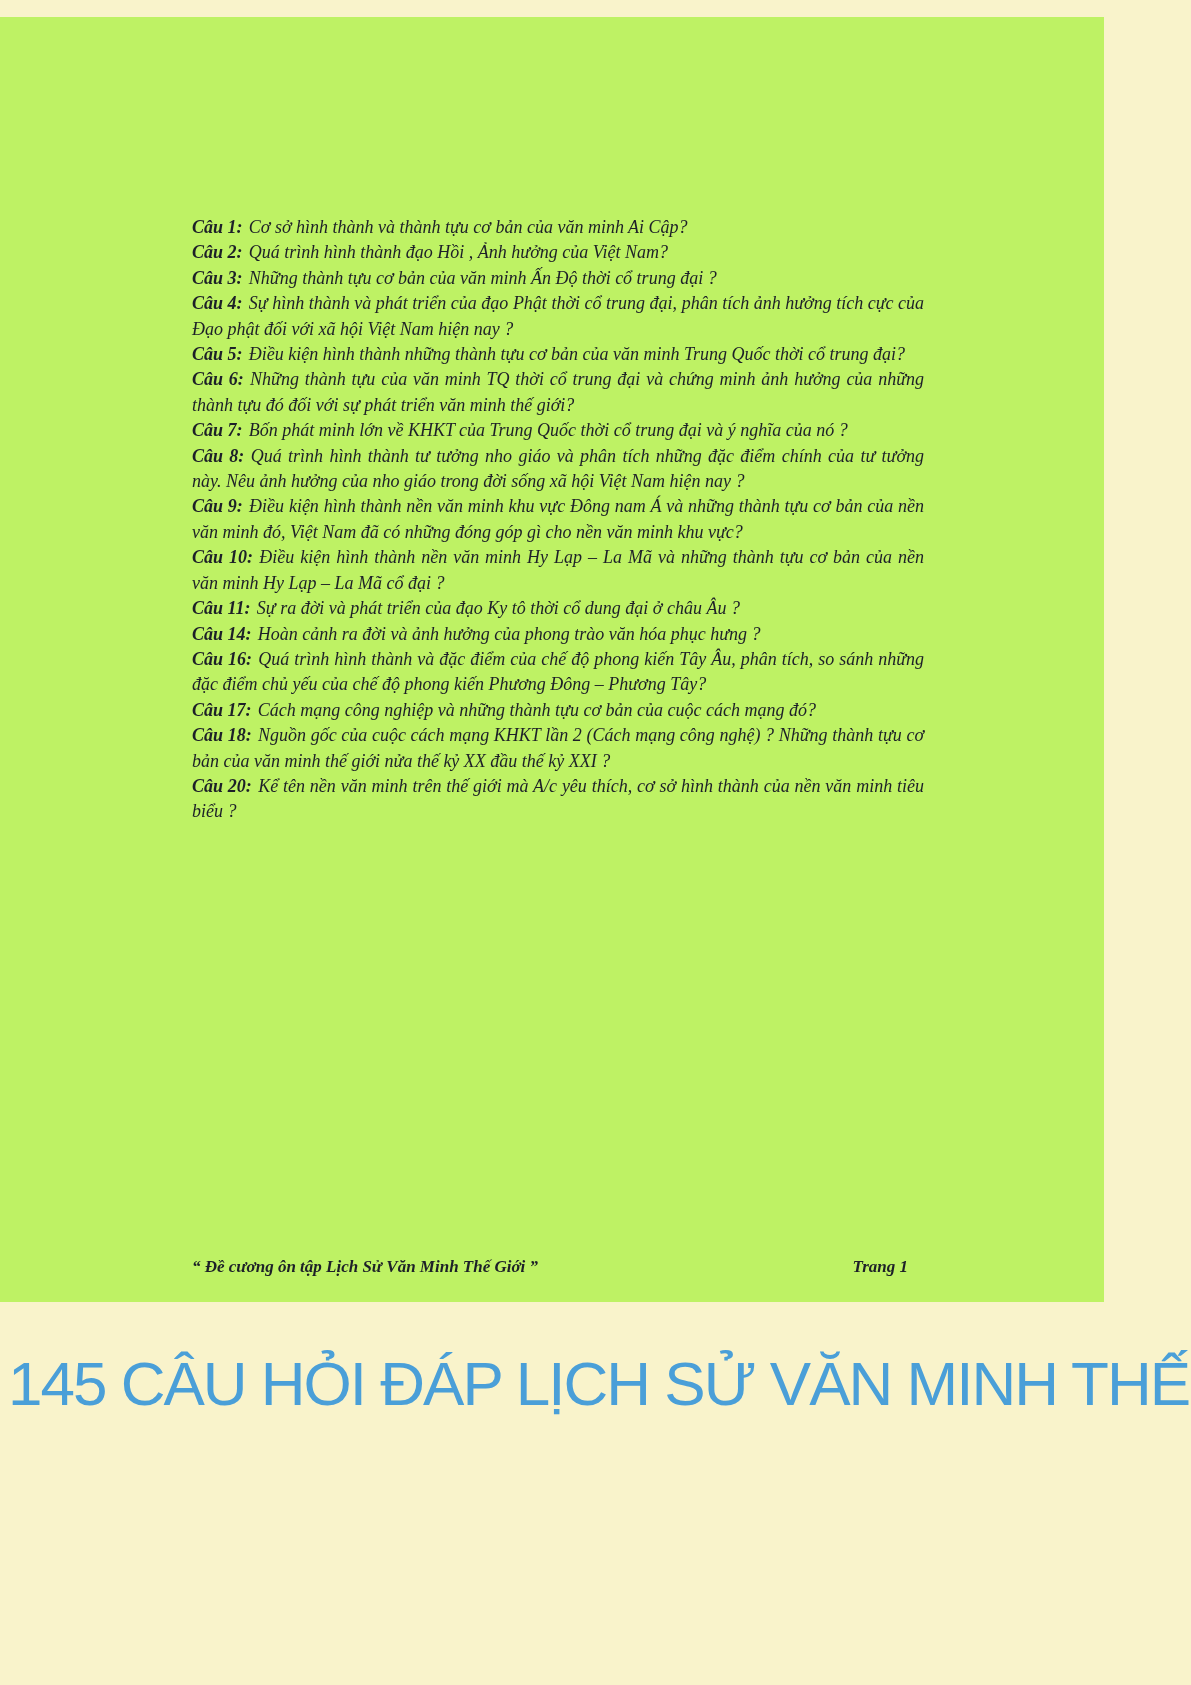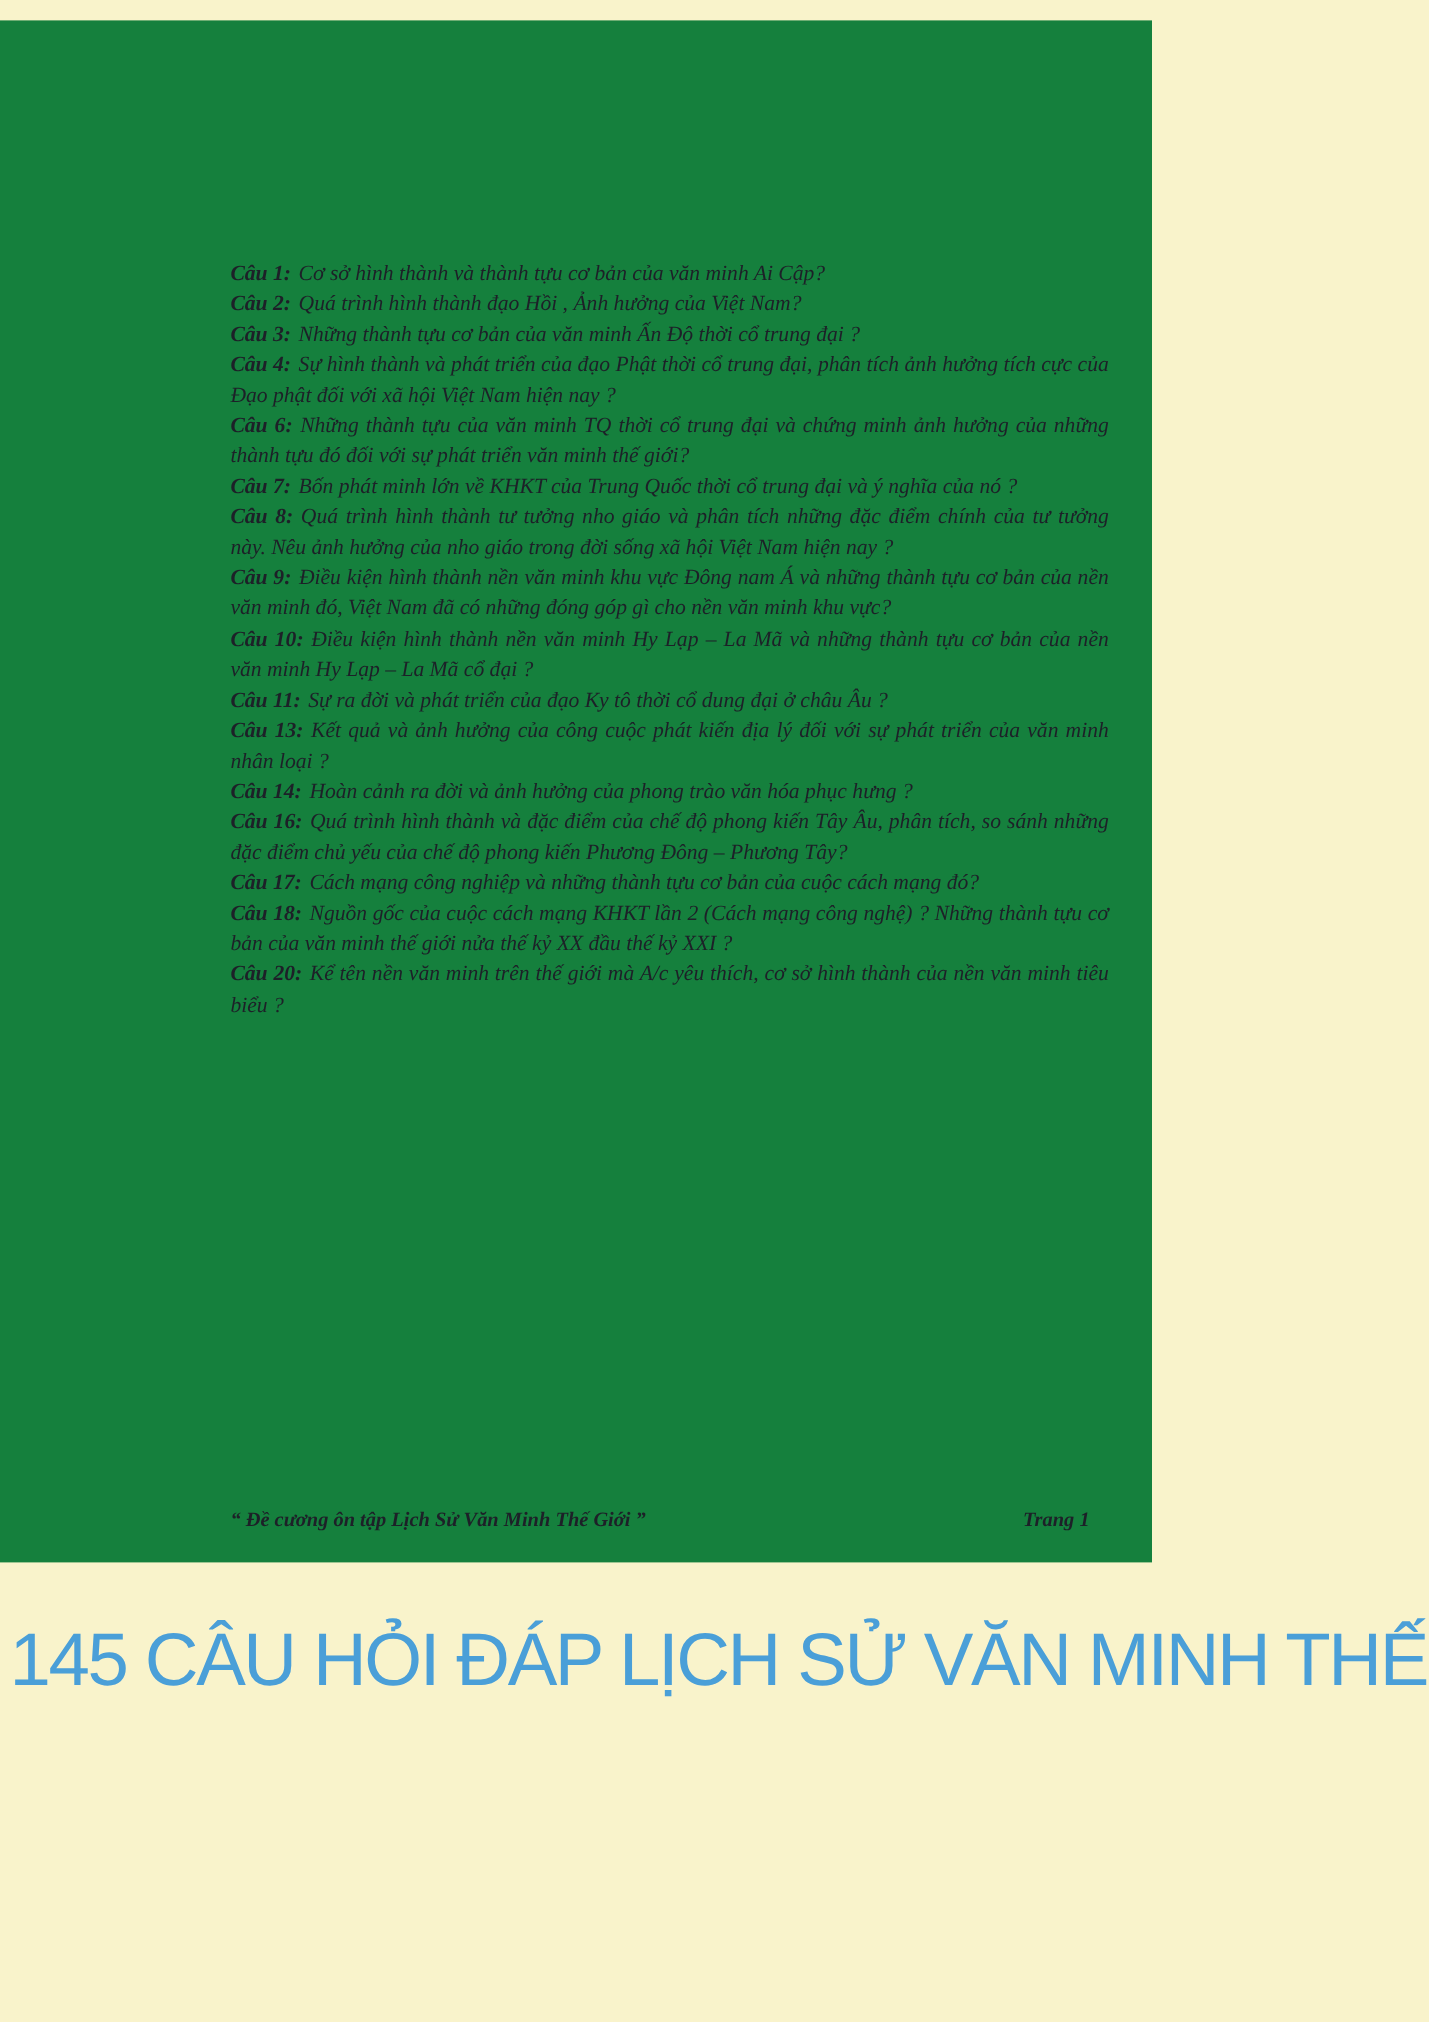--- a/index.html
+++ b/index.html
@@ -11,23 +11,23 @@
     height: 1685px;
     position: relative;
     overflow: hidden;
     background: #f9f3cb;
     font-family: "Liberation Serif", serif;
   }
   .paper {
     position: absolute;
     left: 0;
     top: 17px;
-    width: 960px;
+    width: 1104px;
     height: 1285px;
-    background: #15803d;
+    background: #bef264;
   }
   .content {
     position: absolute;
     left: 192px;
     top: 198px;
     width: 732px;
     color: #1d2028;
     font-style: italic;
     font-size: 18px;
     line-height: 25.4px;
@@ -73,27 +73,27 @@
 </head>
 <body>
 
 <div class="paper">
 
   <div class="content">
     <p class="q"><b class="q-label">Câu 1:</b><span>Cơ sở hình thành và thành tựu cơ bản của văn minh Ai Cập?</span></p>
     <p class="q"><b class="q-label">Câu 2:</b><span>Quá trình hình thành đạo Hồi , Ảnh hưởng của Việt Nam?</span></p>
     <p class="q"><b class="q-label">Câu 3:</b><span>Những thành tựu cơ bản của văn minh Ấn Độ thời cổ trung đại ?</span></p>
     <p class="q"><b class="q-label">Câu 4:</b><span>Sự hình thành và phát triển của đạo Phật thời cổ trung đại, phân tích ảnh hưởng tích cực của Đạo phật đối với xã hội Việt Nam hiện nay ?</span></p>
+    <p class="q"><b class="q-label">Câu 5:</b><span>Điều kiện hình thành những thành tựu cơ bản của văn minh Trung Quốc thời cổ trung đại?</span></p>
     <p class="q"><b class="q-label">Câu 6:</b><span>Những thành tựu của văn minh TQ thời cổ trung đại và chứng minh ảnh hưởng của những thành tựu đó đối với sự phát triển văn minh thế giới?</span></p>
     <p class="q"><b class="q-label">Câu 7:</b><span>Bốn phát minh lớn về KHKT của Trung Quốc thời cổ trung đại và ý nghĩa của nó ?</span></p>
     <p class="q"><b class="q-label">Câu 8:</b><span>Quá trình hình thành tư tưởng nho giáo và phân tích những đặc điểm chính của tư tưởng này. Nêu ảnh hưởng của nho giáo trong đời sống xã hội Việt Nam hiện nay ?</span></p>
     <p class="q"><b class="q-label">Câu 9:</b><span>Điều kiện hình thành nền văn minh khu vực Đông nam Á và những thành tựu cơ bản của nền văn minh đó, Việt Nam đã có những đóng góp gì cho nền văn minh khu vực?</span></p>
     <p class="q"><b class="q-label">Câu 10:</b><span>Điều kiện hình thành nền văn minh Hy Lạp – La Mã và những thành tựu cơ bản của nền văn minh Hy Lạp – La Mã cổ đại ?</span></p>
     <p class="q"><b class="q-label">Câu 11:</b><span>Sự ra đời và phát triển của đạo Ky tô thời cổ dung đại ở châu Âu ?</span></p>
-    <p class="q"><b class="q-label">Câu 13:</b><span>Kết quả và ảnh hưởng của công cuộc phát kiến địa lý đối với sự phát triển của văn minh nhân loại ?</span></p>
     <p class="q"><b class="q-label">Câu 14:</b><span>Hoàn cảnh ra đời và ảnh hưởng của phong trào văn hóa phục hưng ?</span></p>
     <p class="q"><b class="q-label">Câu 16:</b><span>Quá trình hình thành và đặc điểm của chế độ phong kiến Tây Âu, phân tích, so sánh những đặc điểm chủ yếu của chế độ phong kiến Phương Đông – Phương Tây?</span></p>
     <p class="q"><b class="q-label">Câu 17:</b><span>Cách mạng công nghiệp và những thành tựu cơ bản của cuộc cách mạng đó?</span></p>
     <p class="q"><b class="q-label">Câu 18:</b><span>Nguồn gốc của cuộc cách mạng KHKT lần 2 (Cách mạng công nghệ) ? Những thành tựu cơ bản của văn minh thế giới nửa thế kỷ XX đầu thế kỷ XXI ?</span></p>
     <p class="q"><b class="q-label">Câu 20:</b><span>Kể tên nền văn minh trên thế giới mà A/c yêu thích, cơ sở hình thành của nền văn minh tiêu biểu ?</span></p>
   </div>
 
   <div class="footer">
     <span>“ Đề cương ôn tập Lịch Sử Văn Minh Thế Giới ”</span>
     <span class="page-num">Trang 1</span>

